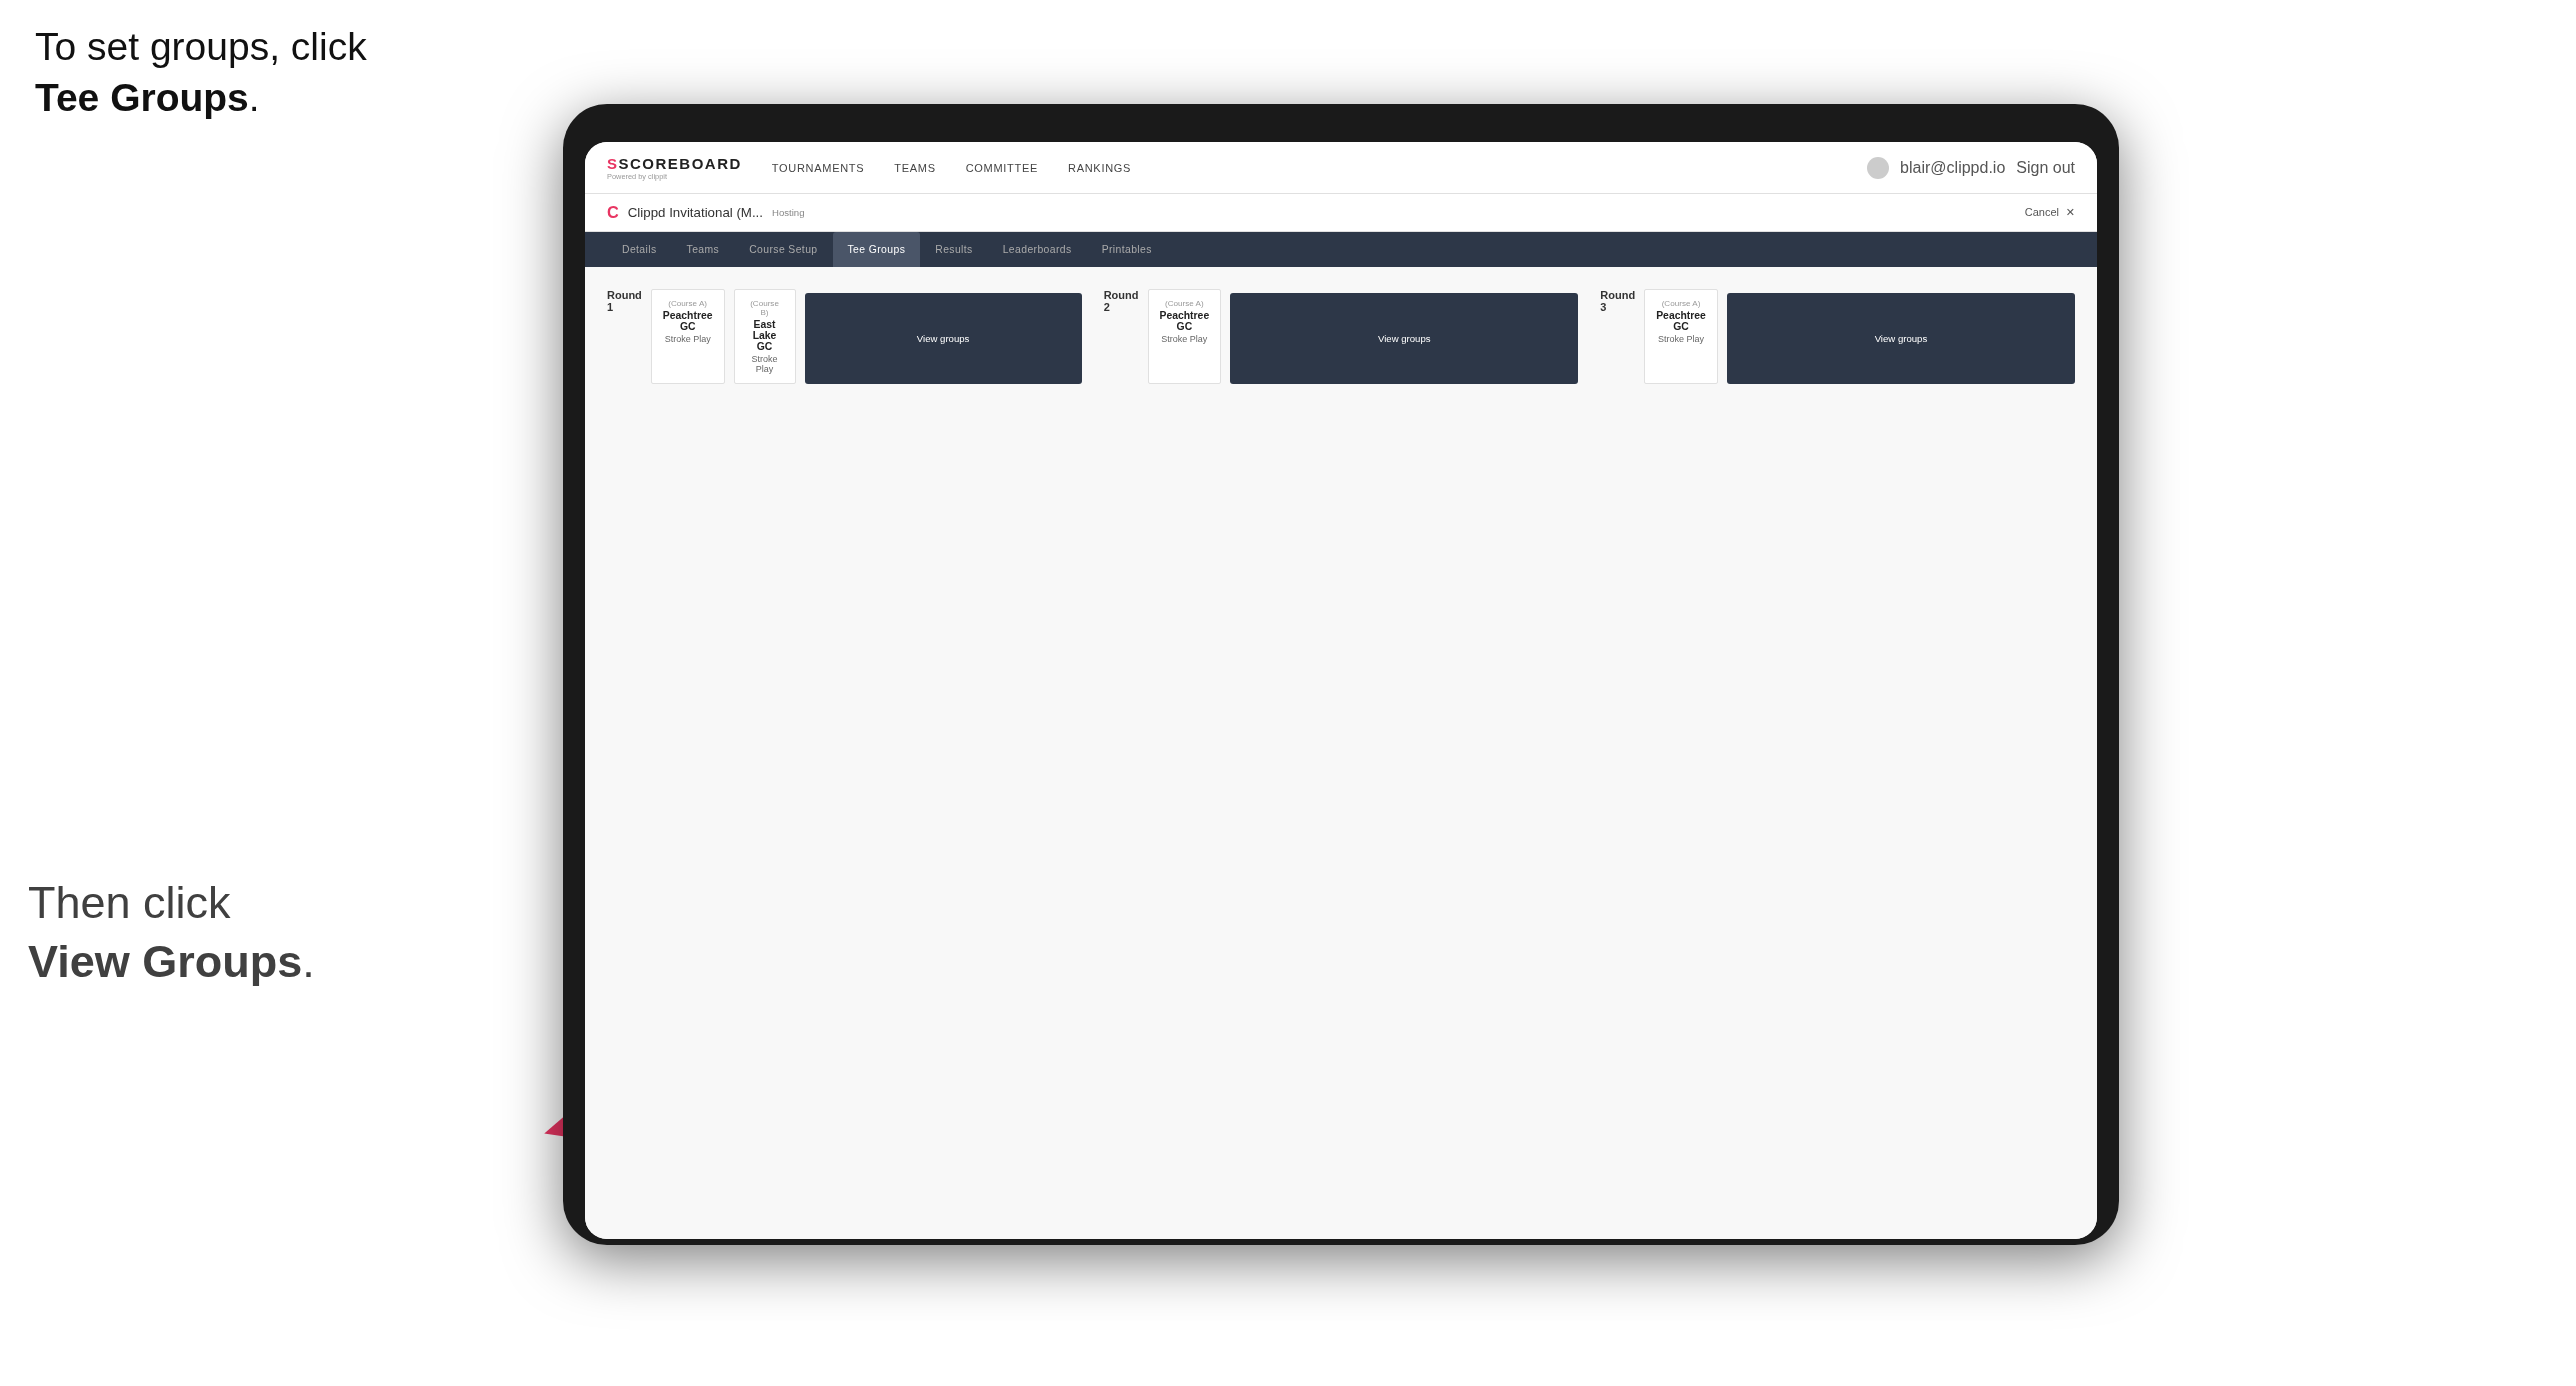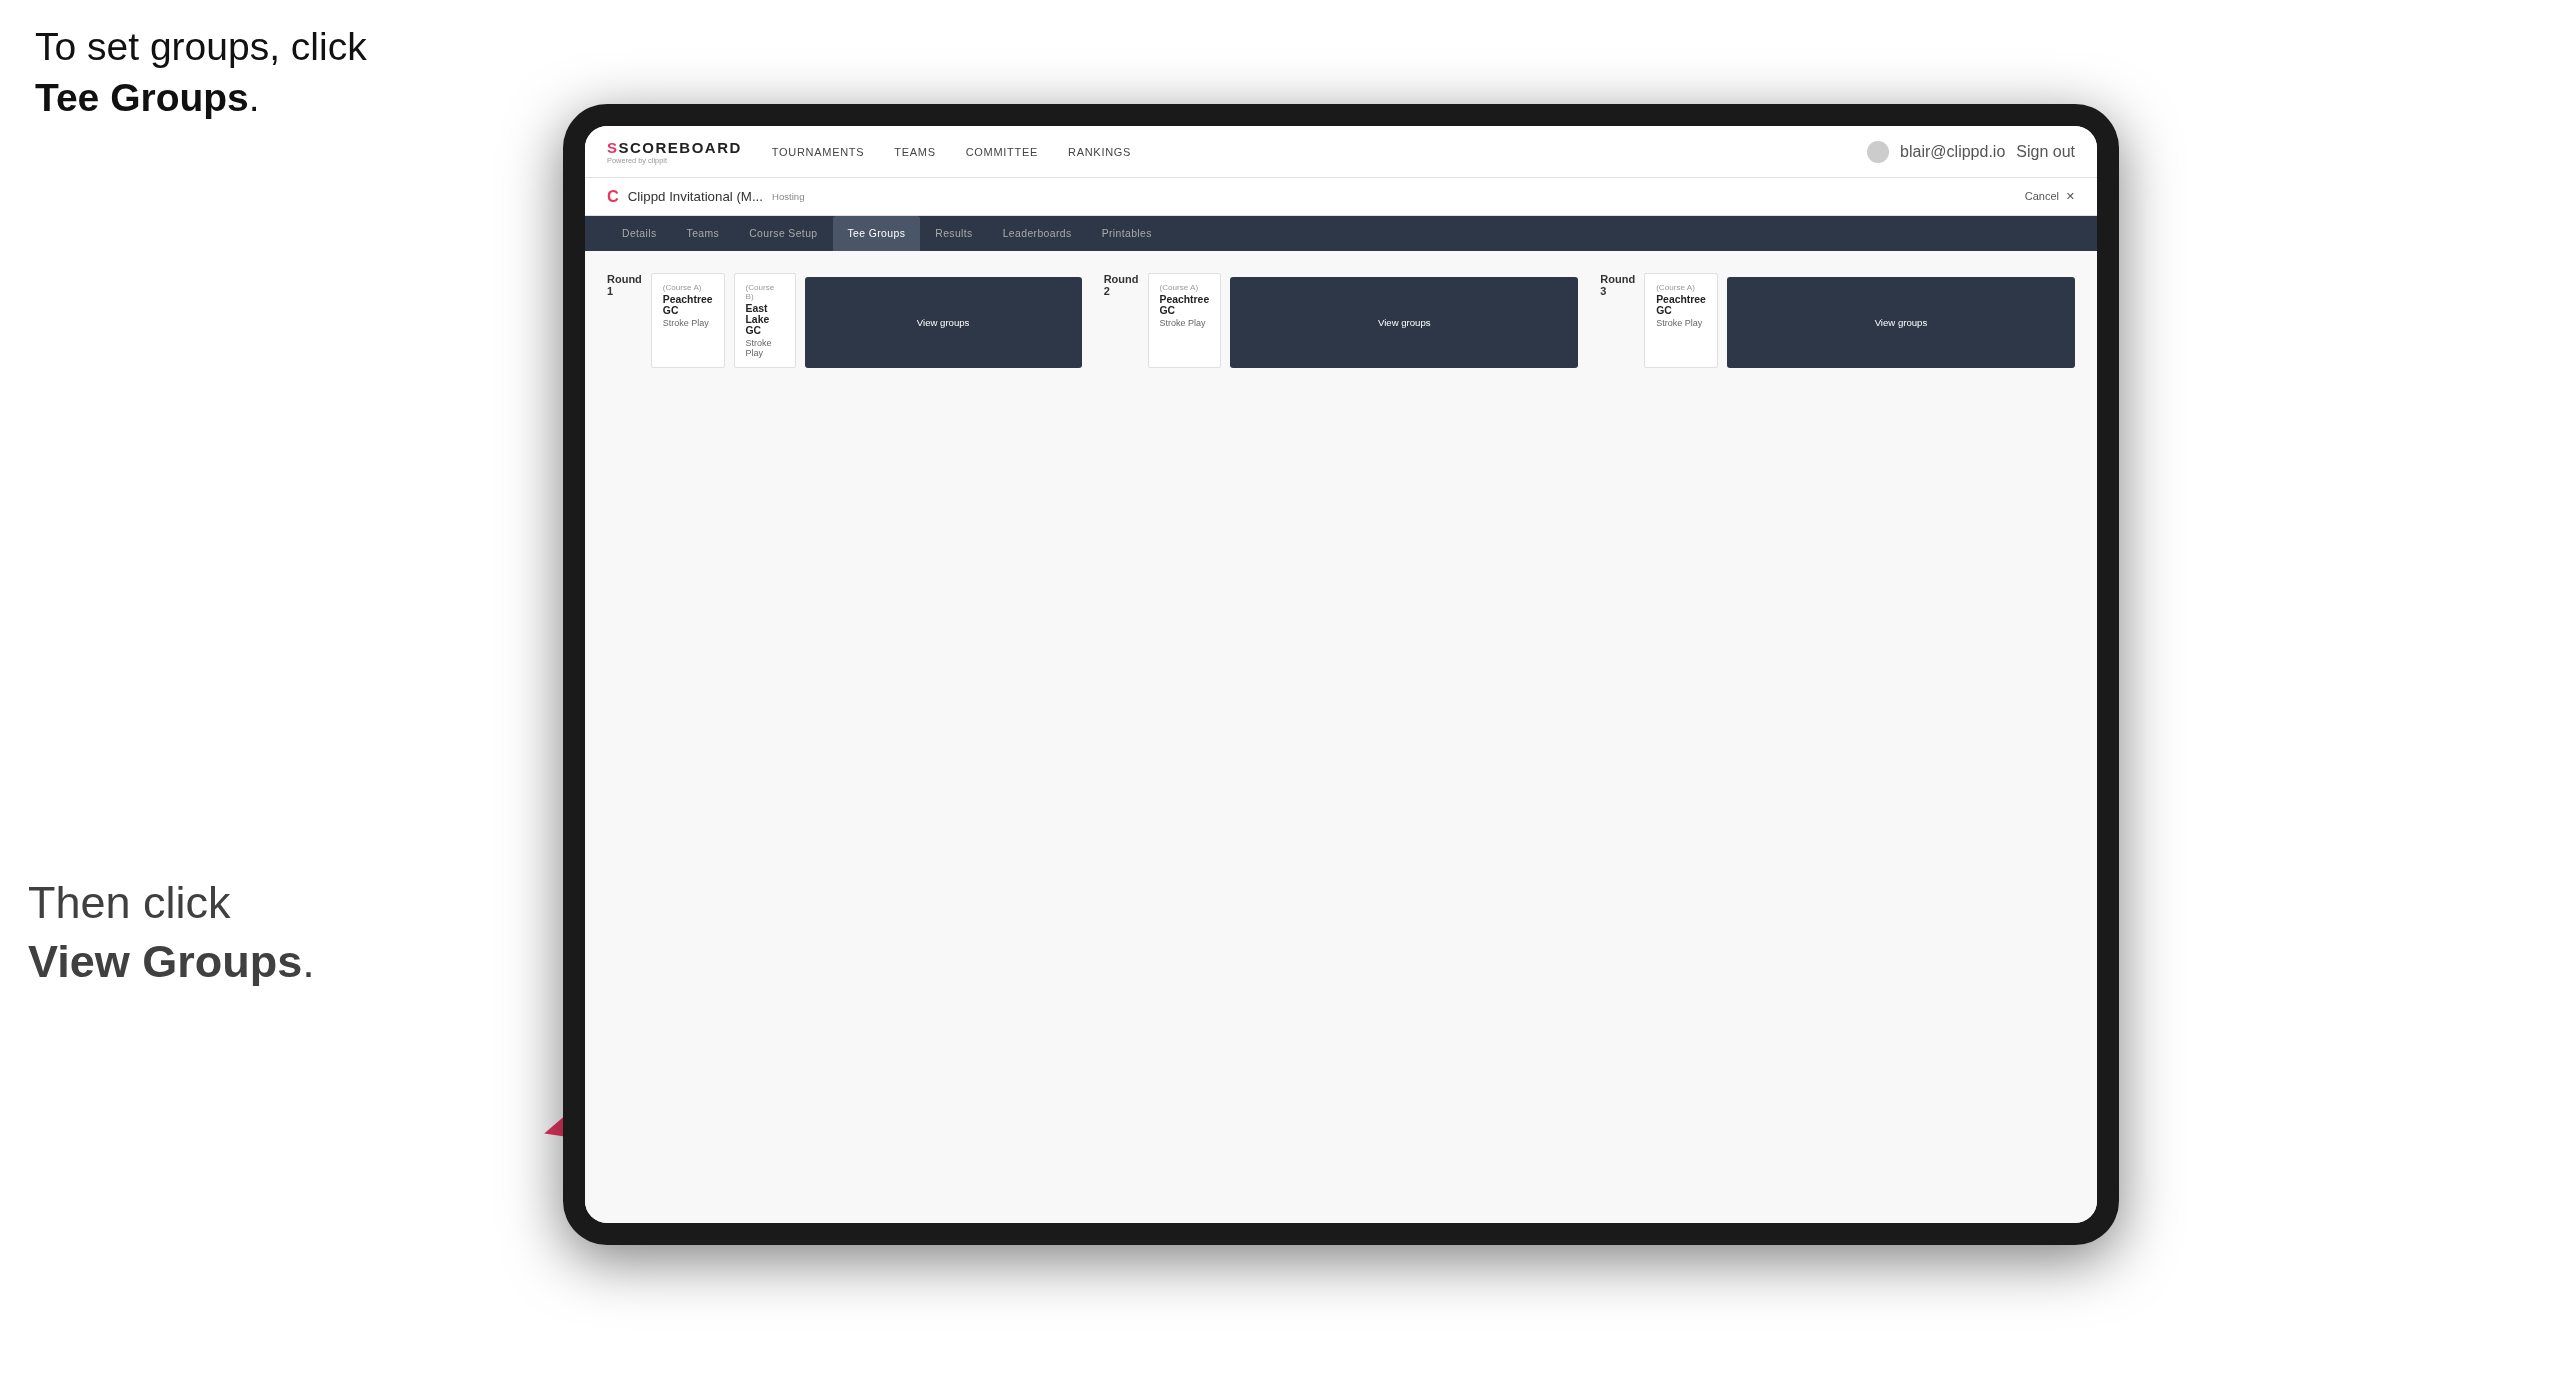--- a/index.html
+++ b/index.html
@@ -50,20 +50,21 @@
       box-shadow: 0 15px 59px rgba(0,0,0,0.5);
     }
     .tablet-screen {
       width: 100%;
       height: 100%;
       background: #fff;
       border-radius: 22px;
       overflow: hidden;
       display: flex;
       flex-direction: column;
+      margin-top: 16px;
     }
 
     
     .top-nav {
       background: #fff;
       border-bottom: 0.7px solid #e0e0e0;
       display: flex;
       align-items: center;
       padding: 0 22px;
       height: 52px;
@@ -183,20 +184,21 @@
       font-size: 11px;
       font-weight: 600;
       color: #333;
       margin-bottom: 3.7px;
     }
     .course-card {
       background: #fff;
       border: 0.7px solid #e0e0e0;
       border-radius: 2px;
       padding: 9px 11px;
+      text-align: center;
     }
     .course-label {
       font-size: 8.1px;
       color: #999;
       margin-bottom: 2.2px;
     }
     .course-name {
       font-size: 10.4px;
       font-weight: 700;
       color: #222;

